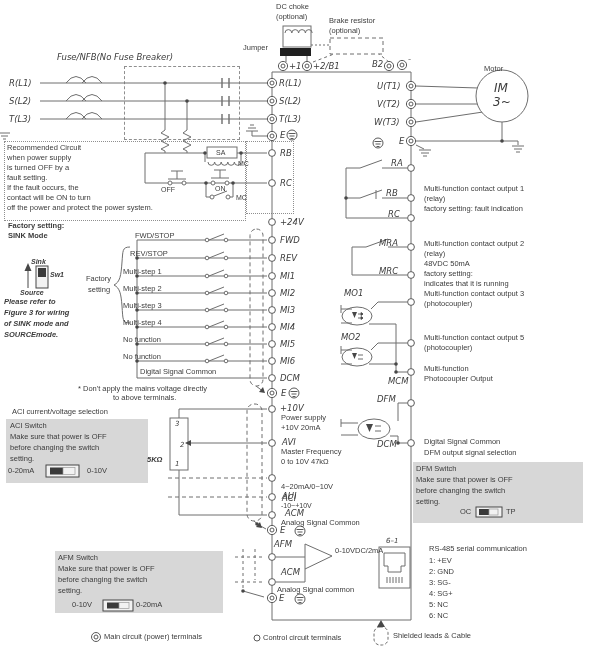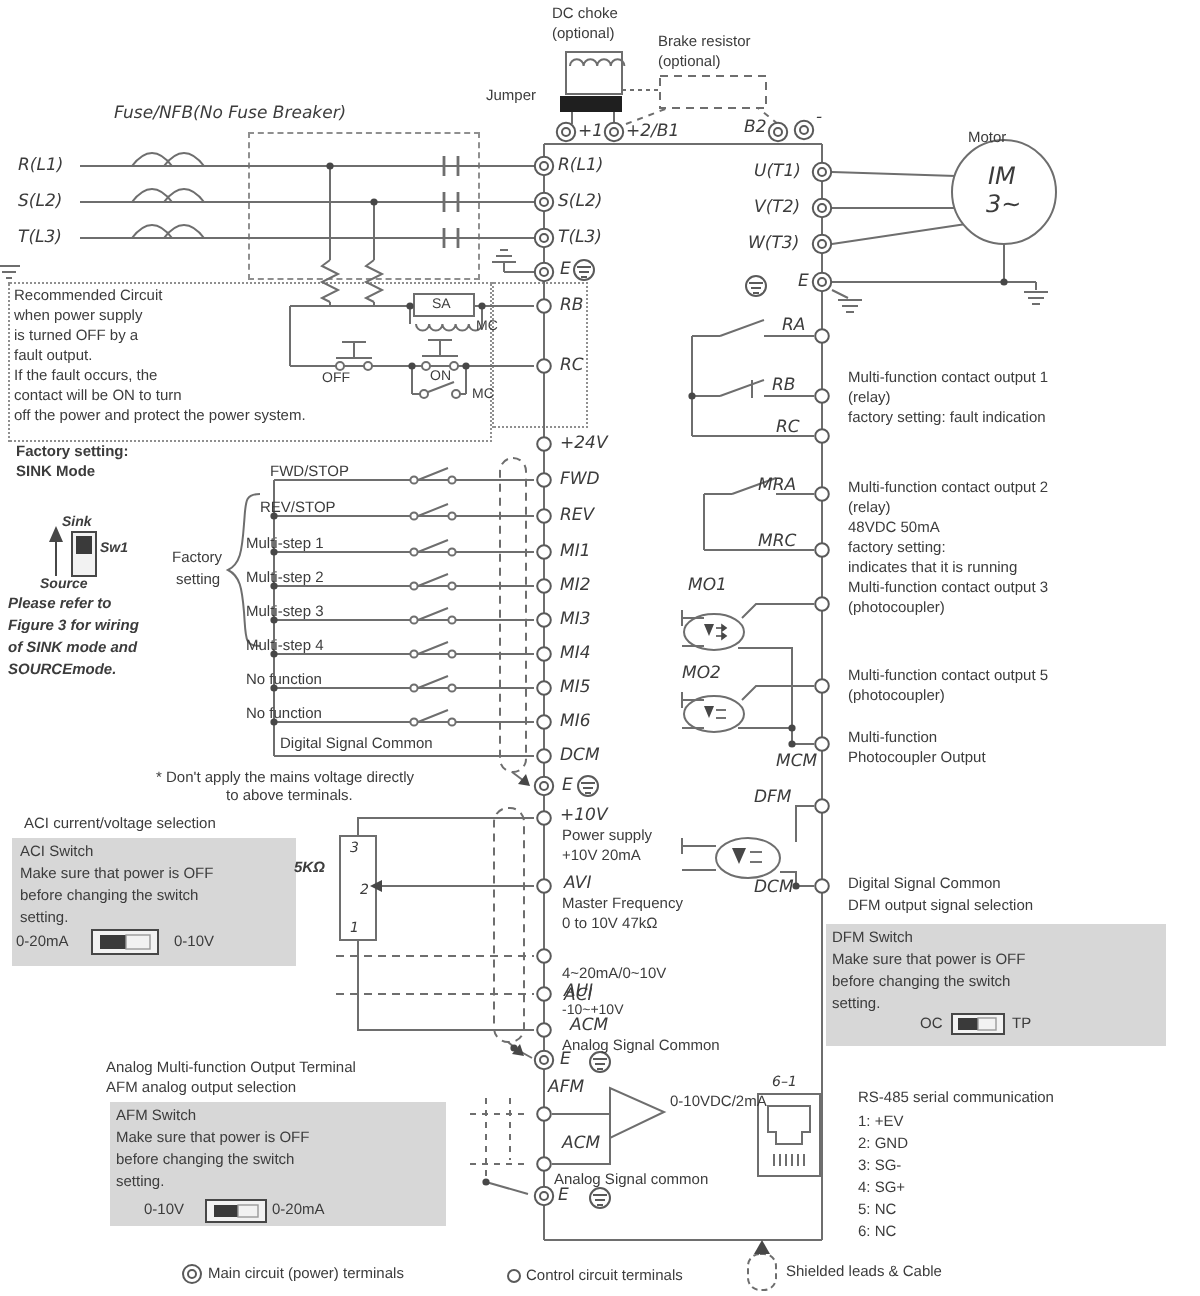--- a/index.html
+++ b/index.html
@@ -329,21 +329,21 @@
   <div class="lb it big" style="left:494px;top:83px">IM</div>
   <div class="lb it big" style="left:493px;top:97px">3~</div>
   <div class="lb it" style="left:377px;top:81px">U(T1)</div>
   <div class="lb it" style="left:377px;top:99px">V(T2)</div>
   <div class="lb it" style="left:374px;top:117px">W(T3)</div>
   <div class="lb it" style="left:399px;top:136px">E</div>
 
   <div class="lb ml" style="left:7px;top:143px">Recommended Circuit
 when power supply
 is turned OFF by a
-fault output.
+fault setting.
 If the fault occurs, the
 contact will be ON to turn
 off the power and protect the power system.</div>
   <div class="lb sm" style="left:216px;top:148px">SA</div>
   <div class="lb sm" style="left:238px;top:159px">MC</div>
   <div class="lb sm" style="left:161px;top:185px">OFF</div>
   <div class="lb sm" style="left:215px;top:184px">ON</div>
   <div class="lb sm" style="left:236px;top:193px">MC</div>
   <div class="lb it" style="left:280px;top:148px">RB</div>
   <div class="lb it" style="left:280px;top:178px">RC</div>
@@ -383,41 +383,39 @@
   <div class="lb" style="left:78px;top:384px">* Don't apply the mains voltage directly</div>
   <div class="lb" style="left:113px;top:393px">to above terminals.</div>
 
   <div class="lb" style="left:12px;top:407px">ACI current/voltage selection</div>
   <div class="lb ml lh11" style="left:10px;top:420px">ACI Switch
 Make sure that power is OFF
 before changing the switch
 setting.</div>
   <div class="lb" style="left:8px;top:466px">0-20mA</div>
   <div class="lb" style="left:87px;top:466px">0-10V</div>
-  <div class="lb bi" style="left:147px;top:429px">5KΩ</div>
+  <div class="lb bi" style="left:147px;top:455px">5KΩ</div>
   <div class="lb it sm" style="left:175px;top:419px">3</div>
   <div class="lb it sm" style="left:180px;top:440px">2</div>
   <div class="lb it sm" style="left:175px;top:459px">1</div>
 
   <div class="lb it" style="left:280px;top:403px">+10V</div>
   <div class="lb ml" style="left:281px;top:413px">Power supply
 +10V 20mA</div>
   <div class="lb it" style="left:282px;top:437px">AVI</div>
   <div class="lb ml" style="left:281px;top:447px">Master Frequency
 0 to 10V 47kΩ</div>
   <div class="lb it" style="left:282px;top:493px">ACI</div>
   <div class="lb" style="left:281px;top:482px">4~20mA/0~10V</div>
   <div class="lb it" style="left:282px;top:491px">AUI</div>
   <div class="lb sm" style="left:281px;top:501px">-10~+10V</div>
   <div class="lb it" style="left:285px;top:508px">ACM</div>
   <div class="lb" style="left:281px;top:518px">Analog Signal Common</div>
   <div class="lb it" style="left:280px;top:525px">E</div>
 
-  <div class="lb ml" style="left:53px;top:529px">Analog Multi-function Output Terminal
-AFM analog output selection</div>
   <div class="lb ml lh11" style="left:58px;top:552px">AFM Switch
 Make sure that power is OFF
 before changing the switch
 setting.</div>
   <div class="lb" style="left:72px;top:600px">0-10V</div>
   <div class="lb" style="left:136px;top:600px">0-20mA</div>
   <div class="lb it" style="left:274px;top:539px">AFM</div>
   <div class="lb" style="left:335px;top:546px">0-10VDC/2mA</div>
   <div class="lb it" style="left:281px;top:567px">ACM</div>
   <div class="lb" style="left:277px;top:585px">Analog Signal common</div>

